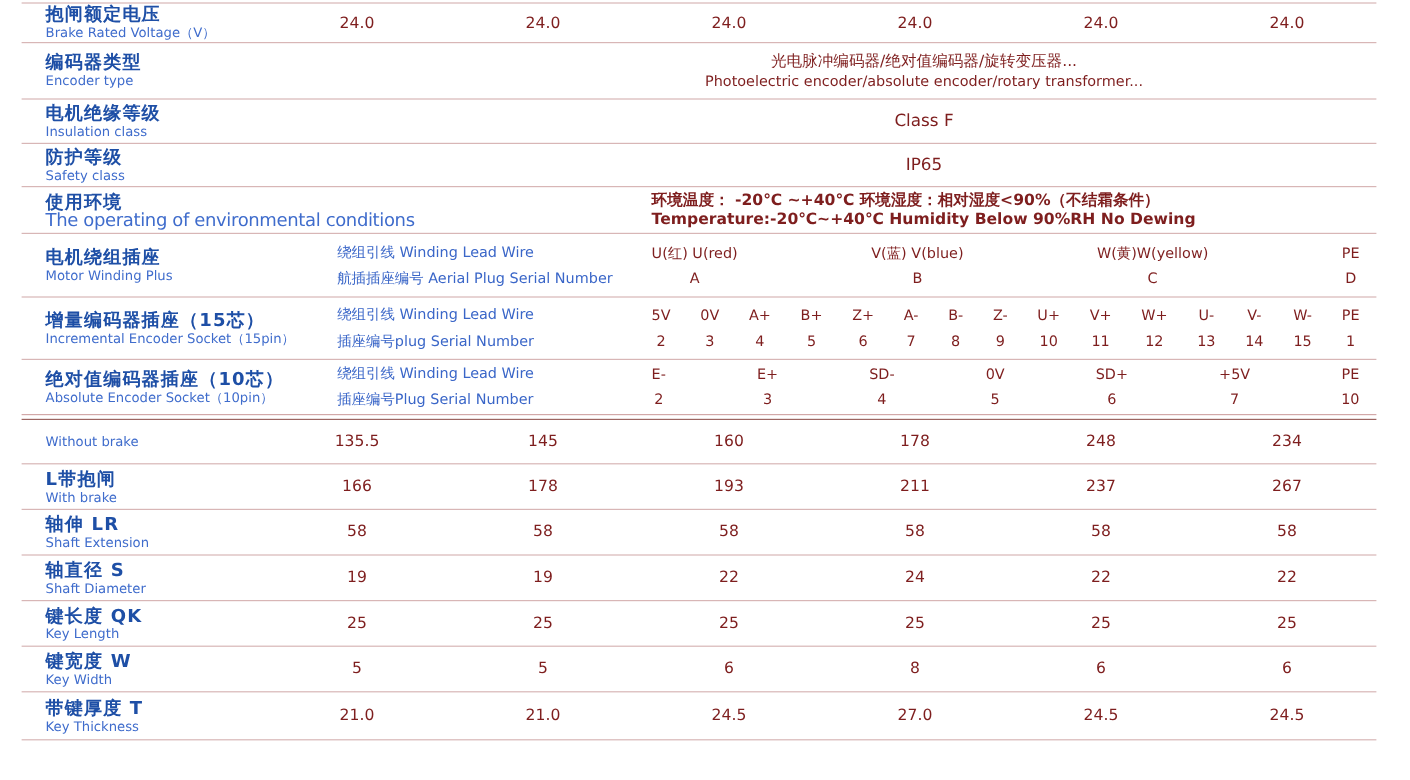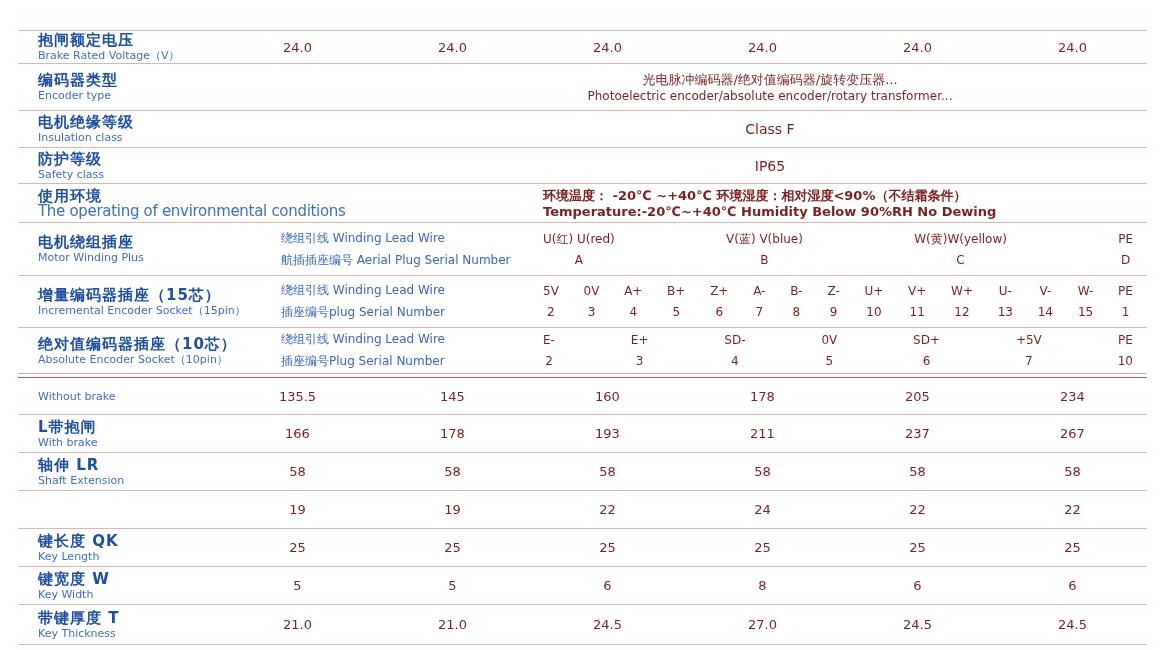--- a/index.html
+++ b/index.html
@@ -3,21 +3,20 @@
 <meta charset="utf-8">
 <style>
   html,body { margin:0; padding:0; background:#ffffff; }
   .page {
     position:relative; width:1175px; height:650px; background:#ffffff;
     font-family:"DejaVu Sans","Liberation Sans",sans-serif; overflow:hidden;
   }
   .spec-table {
     position:absolute; left:18px; top:2px; width:1129px;
     border-bottom:1px solid #d8b6b6;
-    margin-top:28px;
   }
   .row { position:relative; border-top:1px solid #d8b6b6; }
   .row.no-top { border-top:none; }
   .h33{height:32px}.h47{height:46px}.h37{height:36px}.h36{height:35px}.h39{height:38px}
   .h53{height:52px}.h52{height:51px}.h46{height:45px}.h36b{height:36px}.h38{height:37px}.h40{height:39px}
   .section-divider { height:3px; border-top:1px solid #d2a8a8; border-bottom:1px solid #9c6662; }
 
   .label {
     position:absolute; left:0; top:0; bottom:0; width:247px; padding-left:20px;
     box-sizing:border-box; display:flex; flex-direction:column; justify-content:center;
@@ -258,21 +257,21 @@
 
     <div class="row h36b no-top">
       <div class="label">
         <div class="en">Without brake</div>
       </div>
       <div class="cells">
         <div class="cell">135.5</div>
         <div class="cell">145</div>
         <div class="cell">160</div>
         <div class="cell">178</div>
-        <div class="cell">205</div>
+        <div class="cell">248</div>
         <div class="cell">234</div>
       </div>
     </div>
 
     <div class="row h38">
       <div class="label">
         <div class="zh">L带抱闸</div>
         <div class="en">With brake</div>
       </div>
       <div class="cells">
@@ -294,20 +293,24 @@
         <div class="cell">58</div>
         <div class="cell">58</div>
         <div class="cell">58</div>
         <div class="cell">58</div>
         <div class="cell">58</div>
         <div class="cell">58</div>
       </div>
     </div>
 
     <div class="row h38">
+      <div class="label">
+        <div class="zh">轴直径 S</div>
+        <div class="en">Shaft Diameter</div>
+      </div>
       <div class="cells">
         <div class="cell">19</div>
         <div class="cell">19</div>
         <div class="cell">22</div>
         <div class="cell">24</div>
         <div class="cell">22</div>
         <div class="cell">22</div>
       </div>
     </div>
 

